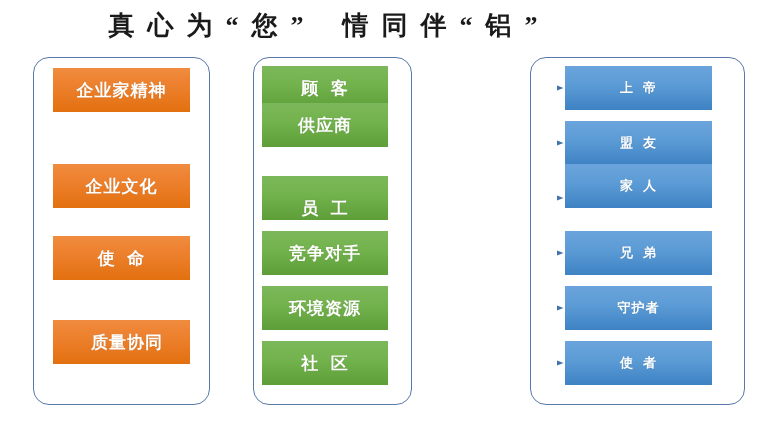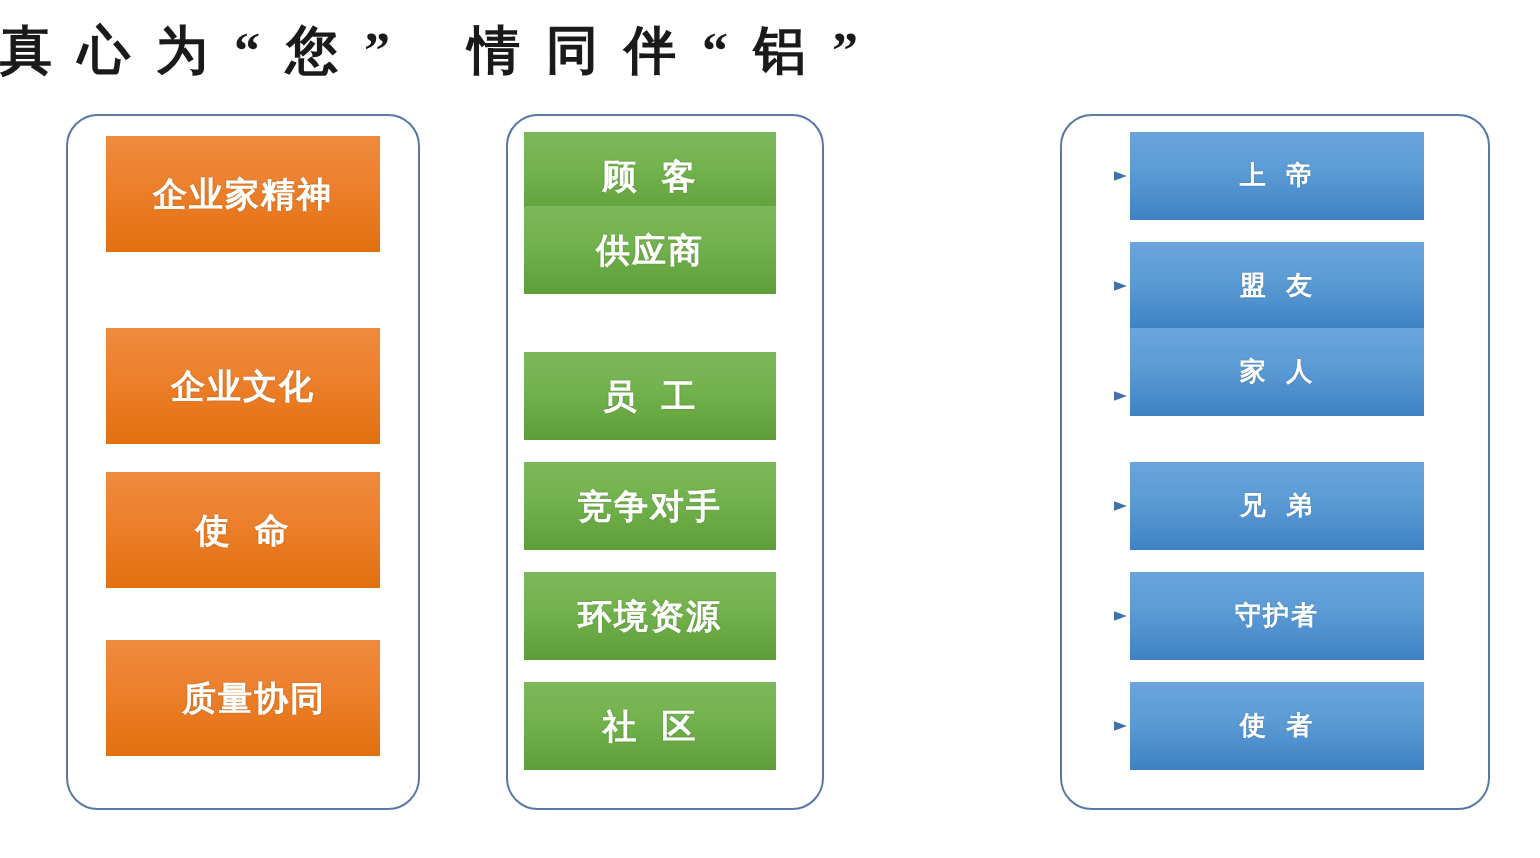--- a/index.html
+++ b/index.html
@@ -11,20 +11,21 @@
     position:relative;
   }
   #slide{
     position:absolute;left:0;top:0;width:770px;height:429px;
   }
 
   
   .title{
     position:absolute;
     left:0;top:8px;width:646px;
+    text-align:center;
     font-family:"Liberation Serif", serif;
     font-size:26px;
     font-weight:700;
     color:#1a1a1a;
     letter-spacing:0px;
     white-space:pre;
   }
 
   
   .panel{
@@ -46,21 +47,21 @@
     align-items:center;
     justify-content:center;
     color:#ffffff;
     font-size:17px;
     font-weight:600;
     letter-spacing:1px;
     white-space:pre;
     text-shadow:0 0 1px rgba(0,0,0,0.20);
   }
   .node.orange{
-    left:53px;width:137px;height:58px;
+    left:53px;width:137px;height:44px;
     background:linear-gradient(180deg,#F08B3E 0%,#EC7F2B 45%,#E2700F 100%);
     font-size:17px;
   }
   .node.green{
     left:262px;width:126px;height:44px;
     background:linear-gradient(180deg,#7CB85B 0%,#72B24C 45%,#5E9E38 100%);
     font-size:17px;
   }
   .node.blue{
     left:565px;width:147px;height:44px;
@@ -107,21 +108,21 @@
       <div class="node orange" style="top: 68px;"><span>企业家精神</span></div>
       <div class="node orange" style="top: 164px; text-align: right;"><span>企业文化</span></div>
       <div class="node orange" style="top: 236px; text-align: center;"><span>使  命</span></div>
       <div class="node orange" style="top: 320px; padding-left: 11px;"><span>质量协同</span></div>
     </div>
 
   <div class="panel" id="panel-green"></div>
   <div id="green-nodes">
       <div class="node green" style="top: 66px;"><span>顾  客</span></div>
       <div class="node green" style="top: 103px;"><span>供应商</span></div>
-      <div class="node green" style="top: 176px;"><span>员  工</span></div>
+      <div class="node green" style="top: 176px; align-items: flex-end;"><span>员  工</span></div>
       <div class="node green" style="top: 231px;"><span>竞争对手</span></div>
       <div class="node green" style="top: 286px; text-align: right;"><span>环境资源</span></div>
       <div class="node green" style="top: 341px;"><span>社  区</span></div>
     </div>
 
   <div class="panel" id="panel-blue"></div>
   <div id="blue-nodes">
       <div class="node blue" style="top: 66px;"><span>上  帝</span></div>
       <div class="node blue" style="top: 121px;"><span>盟  友</span></div>
       <div class="node blue" style="top: 164px;"><span>家  人</span></div>

